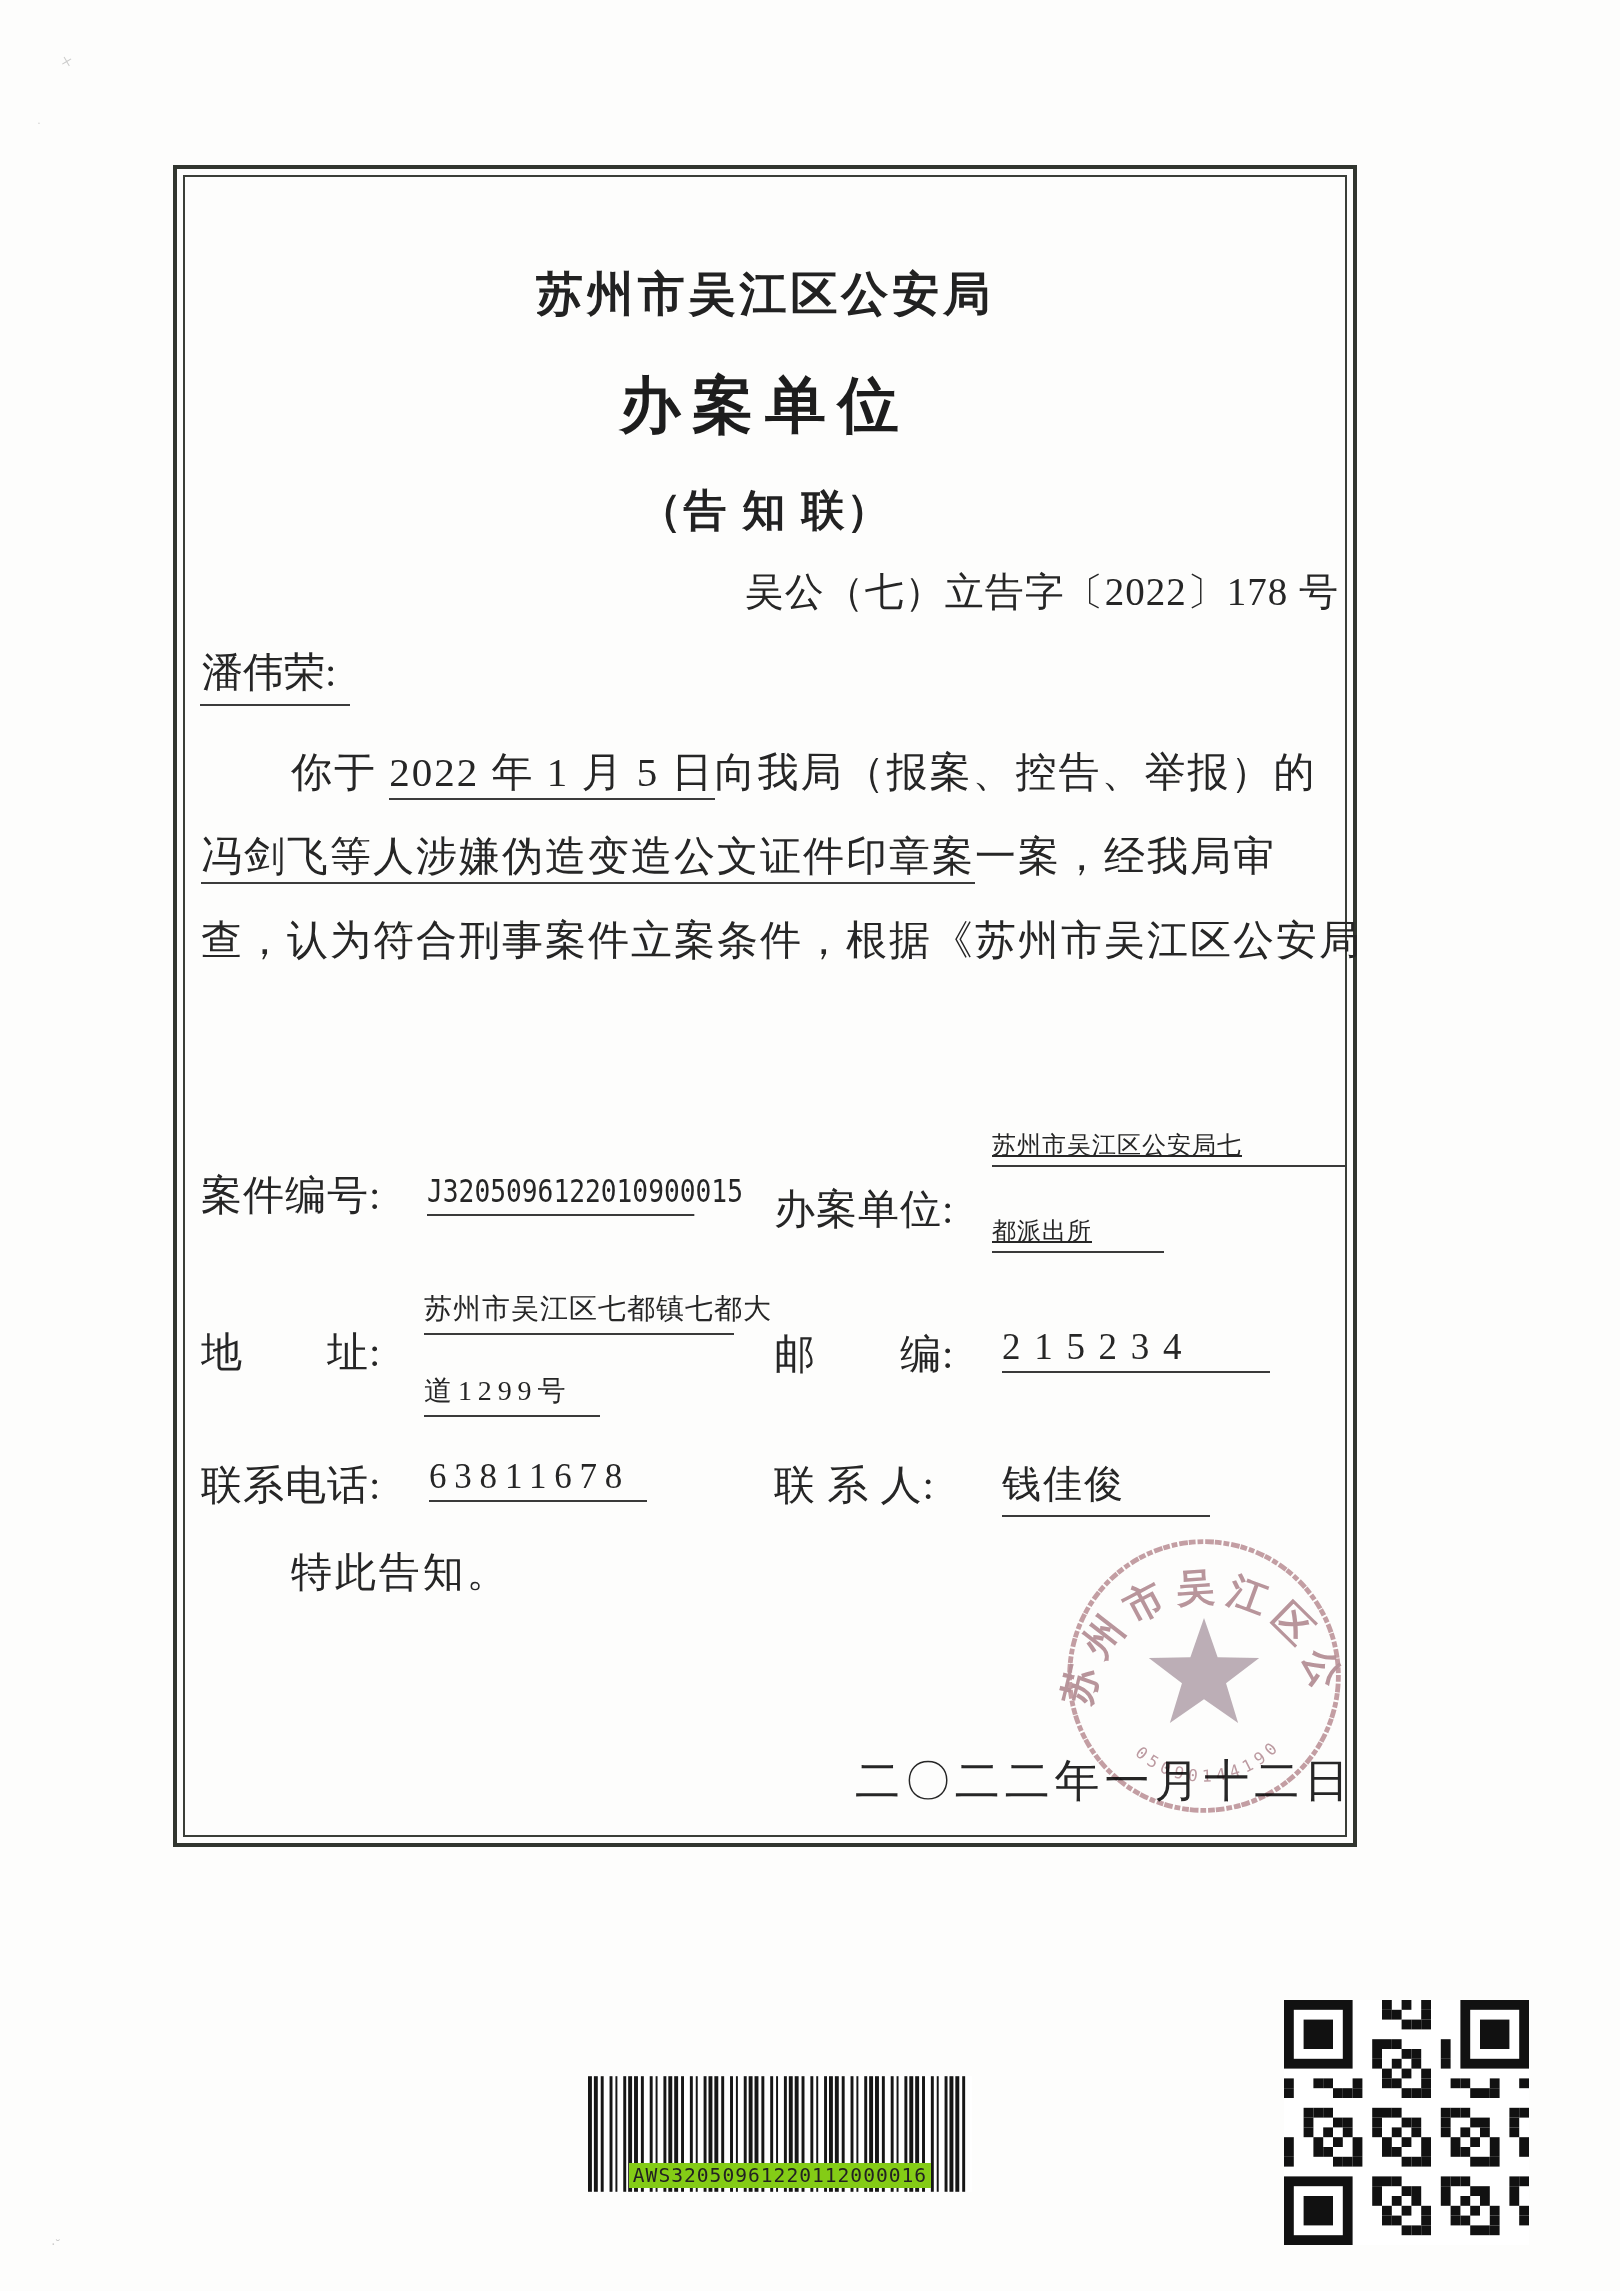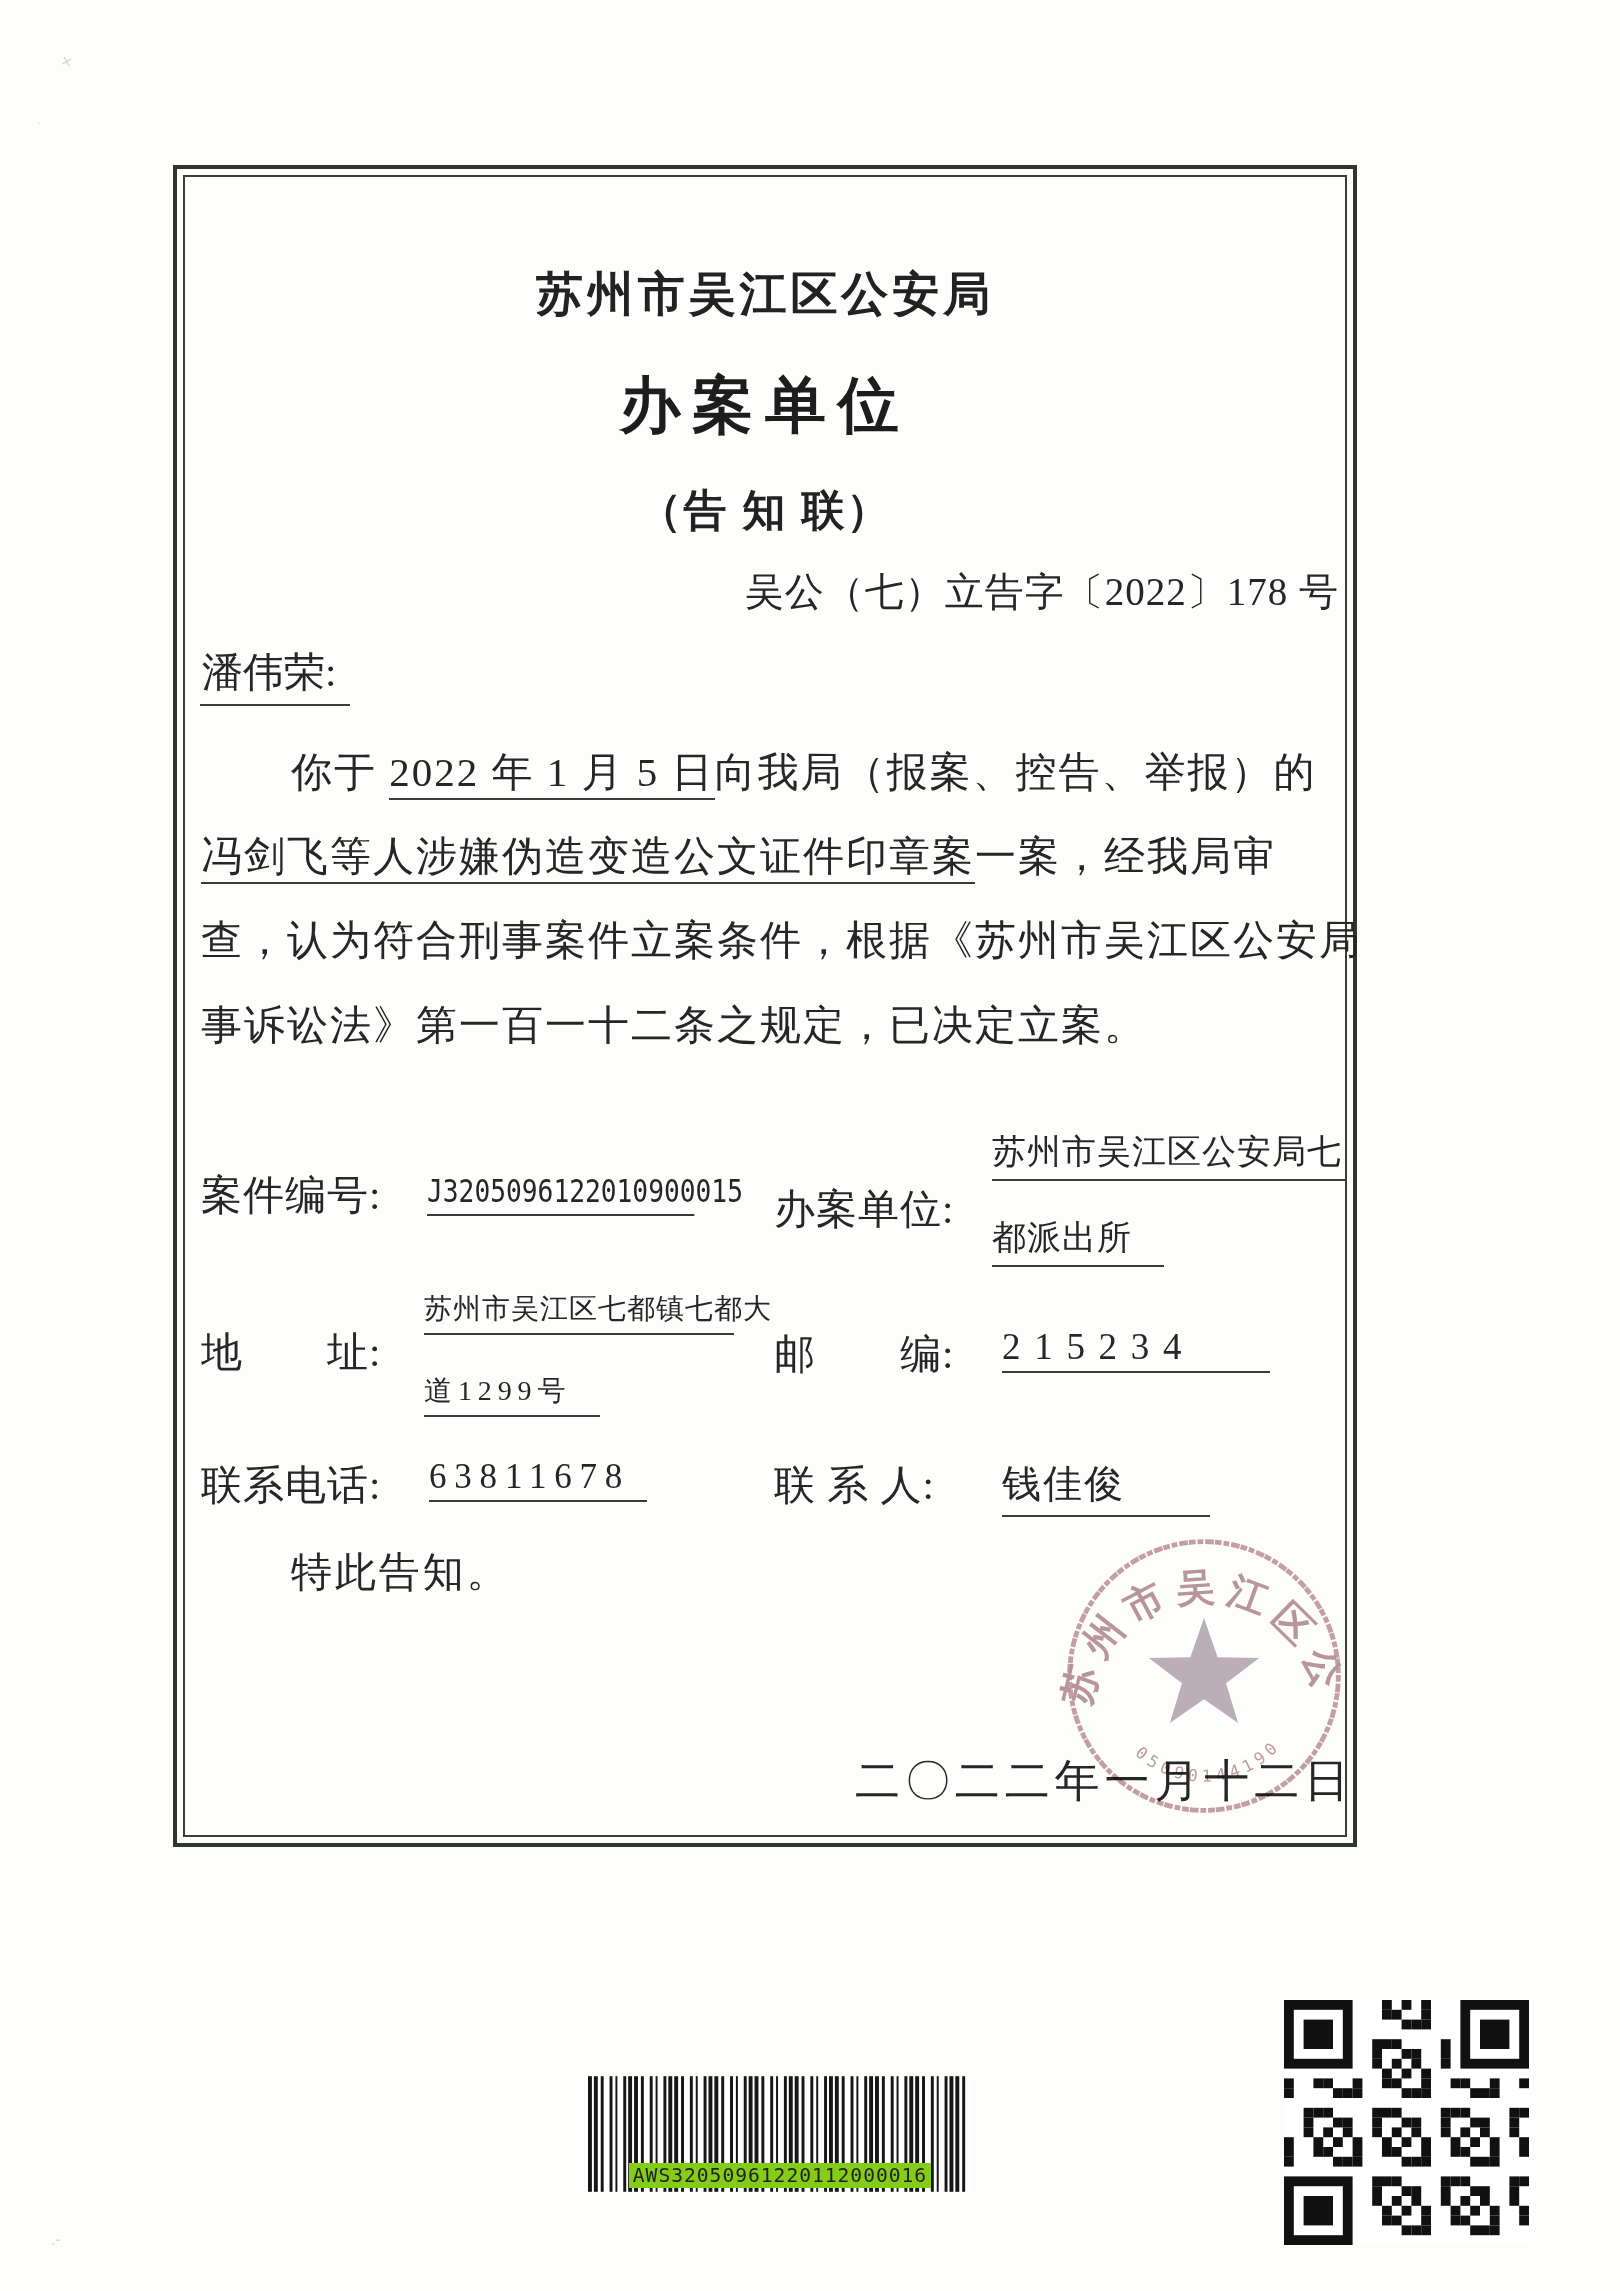--- a/index.html
+++ b/index.html
@@ -19,21 +19,21 @@
         font-size:43px;letter-spacing:2px;color:#222;}
   .t-docno{top:565px;left:173px;width:1166px;text-align:right;font-size:39px;letter-spacing:1px;}
   .t-addressee{left:200px;top:645px;font-size:41px;border-bottom:2.9px solid #3c3c3c;
         padding:0 13.7px 3.9px 2px;}
   .bodyline{font-size:41px;letter-spacing:2px;white-space:nowrap;}
   .u{border-bottom:2.9px solid #3c3c3c;padding-bottom:2.9px;}
   .lbl{font-size:41px;letter-spacing:1px;white-space:pre;}
   .val{border-bottom:2.9px solid #3a3a3a;white-space:nowrap;}
   .caseno{left:427px;top:1172px;width:326px;font-family:"DejaVu Sans Mono",monospace;
         font-size:32px;transform:scaleX(.82);transform-origin:left;letter-spacing:0px;padding-bottom:3.9px;}
-  .unitline{font-size:34px;letter-spacing:1px;}
+  .unitline{font-size:24px;letter-spacing:1px;text-decoration:underline;}
   .addrline{font-size:28px;letter-spacing:1px;}
   .digits{font-size:37px;letter-spacing:13.7px;padding-bottom:2.9px;}
   .t-closing{left:291px;top:1545px;font-size:41px;letter-spacing:2.9px;}
   .t-date{left:855px;top:1751px;font-size:45px;letter-spacing:4.9px;z-index:2;}
   .stamp{left:1059px;top:1531px;width:290px;height:290px;mix-blend-mode:multiply;opacity:.92;z-index:3;}
   .barcode{left:588px;top:2076px;width:384px;height:116px;}
   .bc-text{position:absolute;left:41px;right:41px;bottom:3.9px;background:#84cc16;text-align:center;
         font-family:"DejaVu Sans Mono",monospace;font-size:19.6px;letter-spacing:1px;color:#222;padding:1px 0;}
   .qr{left:1284px;top:2000px;width:245px;height:245px;}
   .artifact{color:#9a9a9a;font-size:19.6px;}
@@ -58,21 +58,20 @@
 
   <div class="abs t-addressee">潘伟荣:</div>
 
   <div class="abs bodyline" style="left:291px;top:745px;">
     <span>你于 </span><span class="u">2022 年 1 月 5 日</span><span>向我局（报案、控告、举报）的</span>
   </div>
   <div class="abs bodyline" style="left:201px;top:829px;text-align:right;">
     <span class="u">冯剑飞等人涉嫌伪造变造公文证件印章案</span><span>一案，经我局审</span>
   </div>
   <div class="abs bodyline" style="left:201px;top:913px;">查，认为符合刑事案件立案条件，根据《苏州市吴江区公安局</div>
-  <div class="abs bodyline" style="left:201px;top:998px;">事诉讼法》第一百一十二条之规定，已决定立案。</div>
 
   <div class="abs lbl" style="left:201px;top:1168px;">案件编号:</div>
   <div class="abs val caseno">J3205096122010900015</div>
 
   <div class="abs lbl" style="left:774px;top:1182px;">办案单位:</div>
   <div class="abs val unitline" style="left:992px;top:1129px;width:353px;padding-bottom:3.9px;">苏州市吴江区公安局七</div>
   <div class="abs val unitline" style="left:992px;top:1215px;width:172px;padding-bottom:3.9px;">都派出所</div>
 
   <div class="abs lbl" style="left:201px;top:1325px;">地　　址:</div>
   <div class="abs val addrline" style="left:424px;top:1290px;width:310px;padding-bottom:4.9px;">苏州市吴江区七都镇七都大</div>

